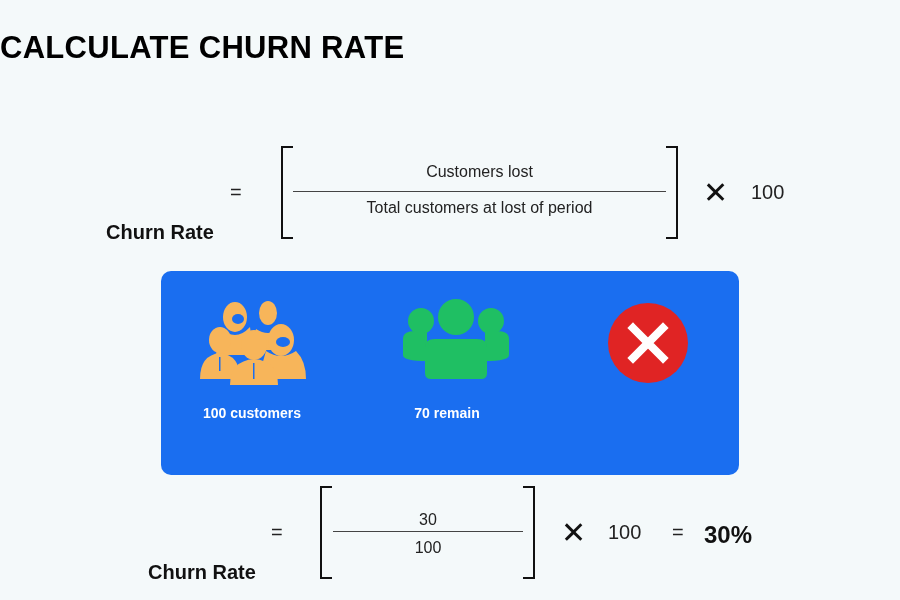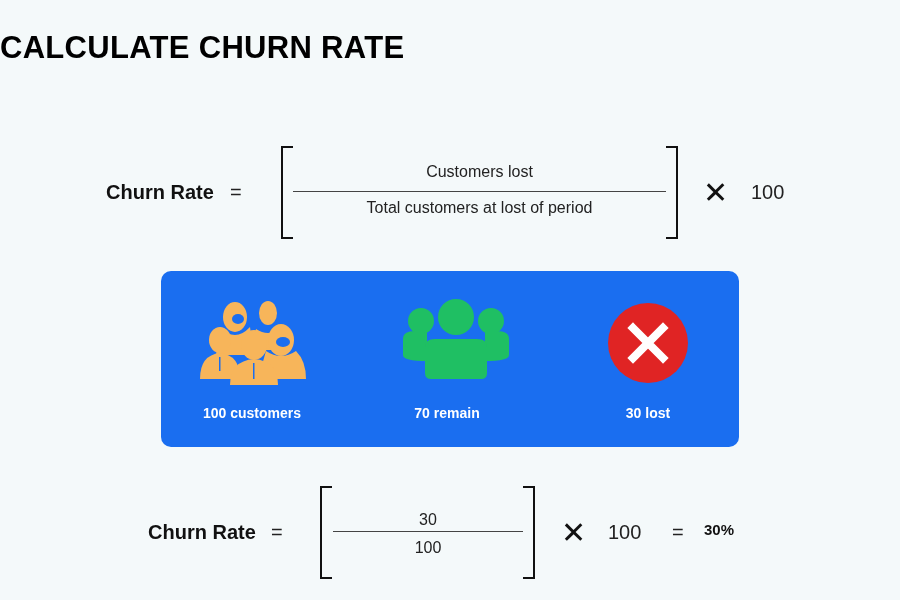--- a/index.html
+++ b/index.html
@@ -6,37 +6,37 @@
   body {
     width: 900px; height: 600px; background: #f4f9fa;
     position: relative; overflow: hidden;
     font-family: "Liberation Sans", "DejaVu Sans", sans-serif; color: #111;
   }
   .abs { position: absolute; }
   .title {
     left: 0; width: 900px; top: 30px; text-align: left;
     font-size: 31px; font-weight: bold; letter-spacing: 0.3px; color: #000;
   }
-  .lbl { font-size: 20px; font-weight: bold; color: #111; }
+  .lbl { font-size: 20px; font-weight: bold; color: #111; margin-top: 40px; }
   .eq { font-size: 20px; color: #222; }
   .bracket-l, .bracket-r {
     border: 2px solid #111; width: 10px;
   }
   .bracket-l { border-right: none; }
   .bracket-r { border-left: none; }
   .frac-text { font-size: 16px; text-align: center; color: #222; }
   .frac-line { height: 1px; background: #444; }
   .times { font-size: 30px; font-weight: bold; color: #111; line-height: 1; }
   .num { font-size: 20px; color: #222; }
   .panel {
-    left: 161px; top: 271px; width: 578px; height: 176px;
+    left: 161px; top: 271px; width: 578px; height: 204px;
     background: #1a6ef0; border-radius: 10px;
   }
   .panel-label { font-size: 14px; font-weight: bold; color: #fff; text-align: center; width: 160px; }
-  .result { font-size: 15px; font-weight: bold; color: #111; }
+  .result { font-size: 24px; font-weight: bold; color: #111; }
 </style>
 </head>
 <body>
 
 <div class="abs title">CALCULATE CHURN RATE</div>
 
 <div>
   <div class="abs lbl" style="left:106px; top:181px;">Churn Rate</div>
   <div class="abs eq" style="left:230px; top:181px;">=</div>
   <div class="abs bracket-l" style="left:281px; top:146px; height:89px;"></div>
@@ -95,21 +95,20 @@
     </svg>
   </div>
   <div class="abs panel-label" style="left:206px; top:134px;">70 remain</div>
 
   <div class="abs" style="left:447px; top:32px;">
     <svg width="80" height="80" viewBox="0 0 80 80">
       <circle cx="40" cy="40" r="40" fill="#e02424"></circle>
       <path d="M25 25 L55 55 M55 25 L25 55" stroke="#fff" stroke-width="8" stroke-linecap="square"></path>
     </svg>
   </div>
-  <div class="abs panel-label" style="left:407px; top:134px;">30 lost</div>
 </div>
 
 <div>
   <div class="abs lbl" style="left:148px; top:521px;">Churn Rate</div>
   <div class="abs eq" style="left:271px; top:521px;">=</div>
   <div class="abs bracket-l" style="left:320px; top:486px; height:89px;"></div>
   <div class="abs frac-text" style="left:333px; width:190px; top:504px;margin-top:7px;">30</div>
   <div class="abs frac-line" style="left:333px; width:190px; top:531px;"></div>
   <div class="abs frac-text" style="left:333px; width:190px; top:539px;">100</div>
   <div class="abs bracket-r" style="left:523px; top:486px; height:89px;"></div>

